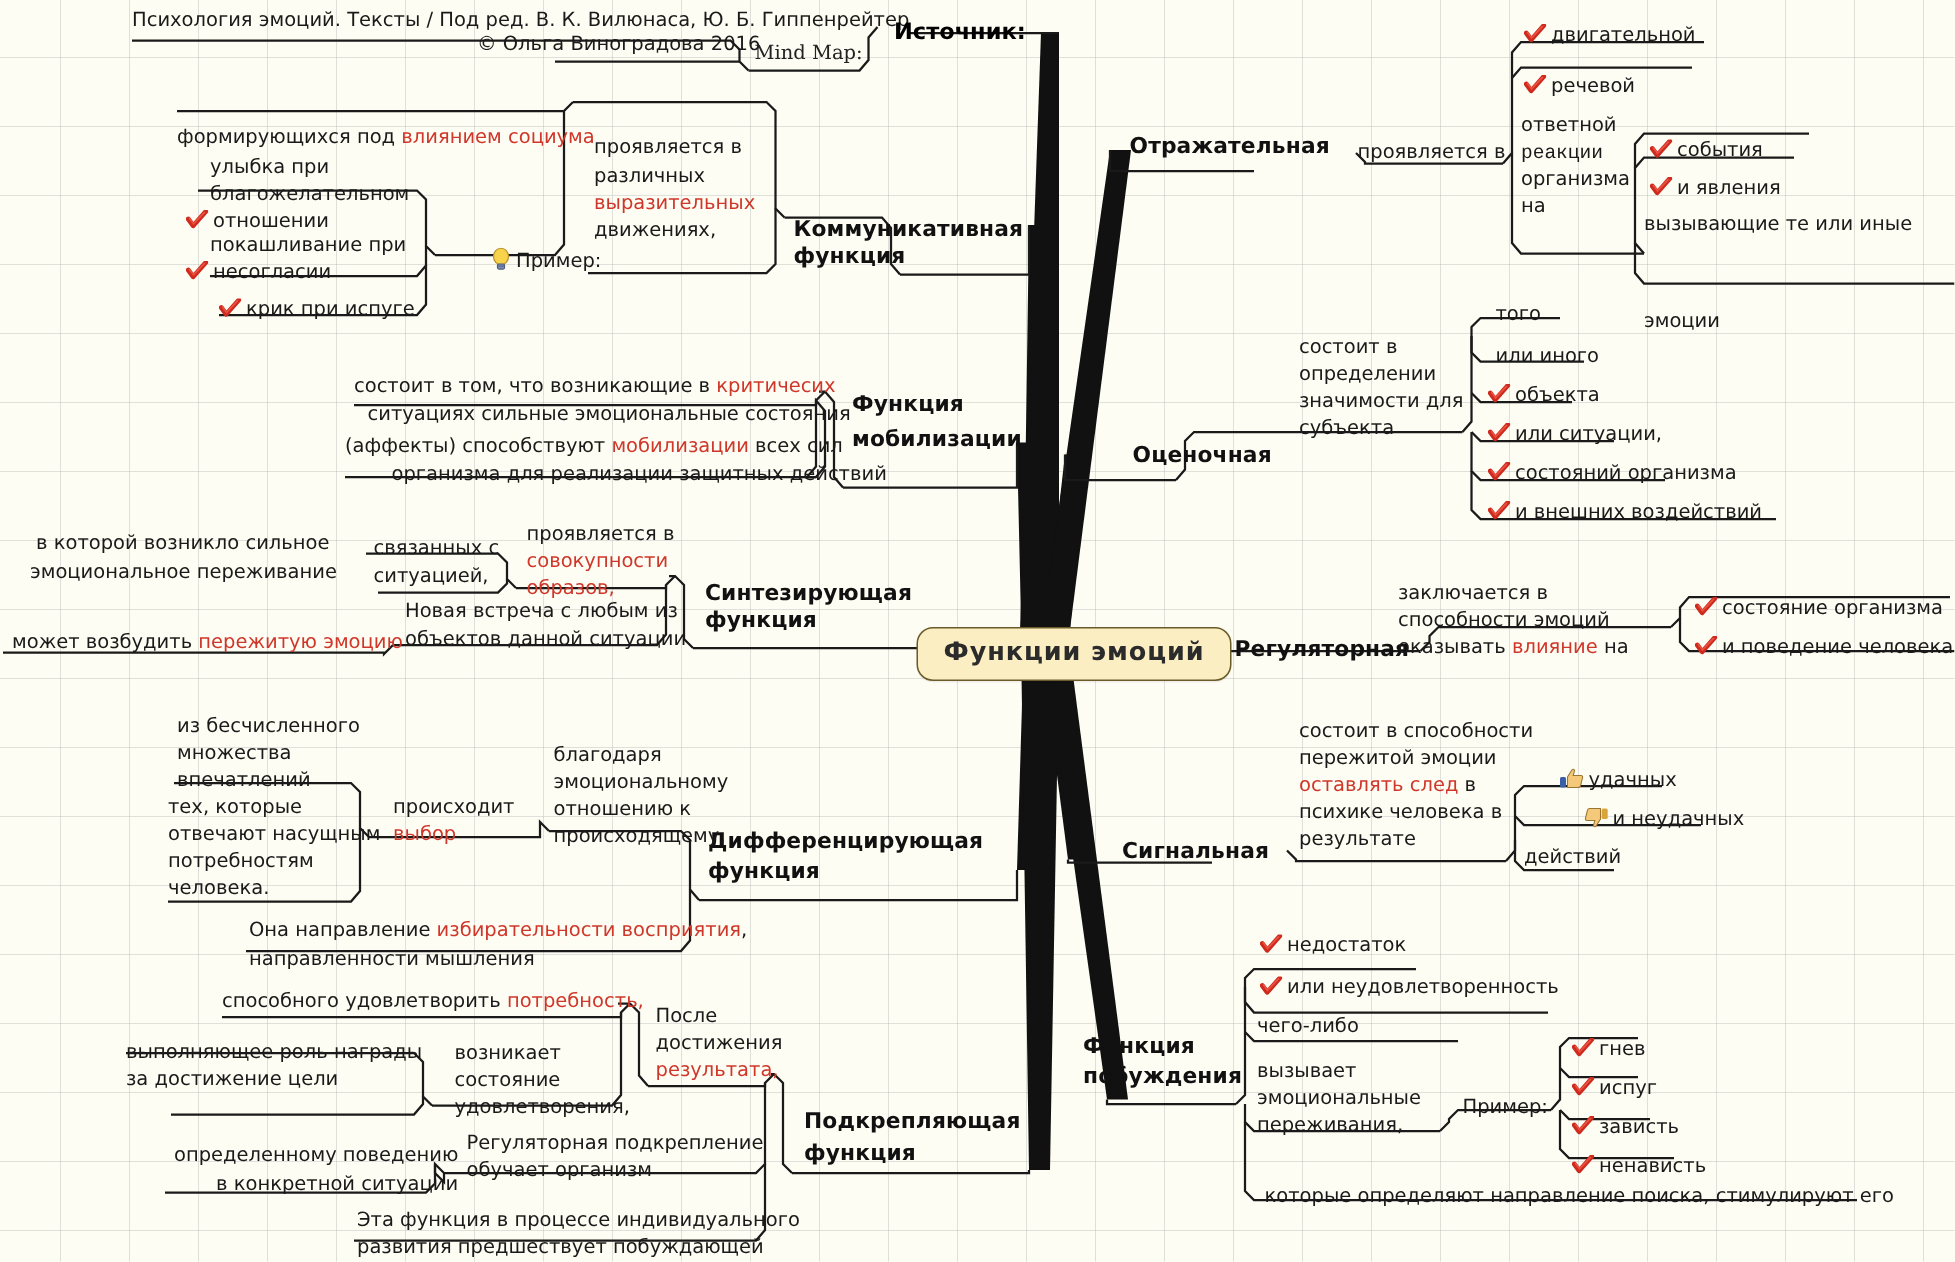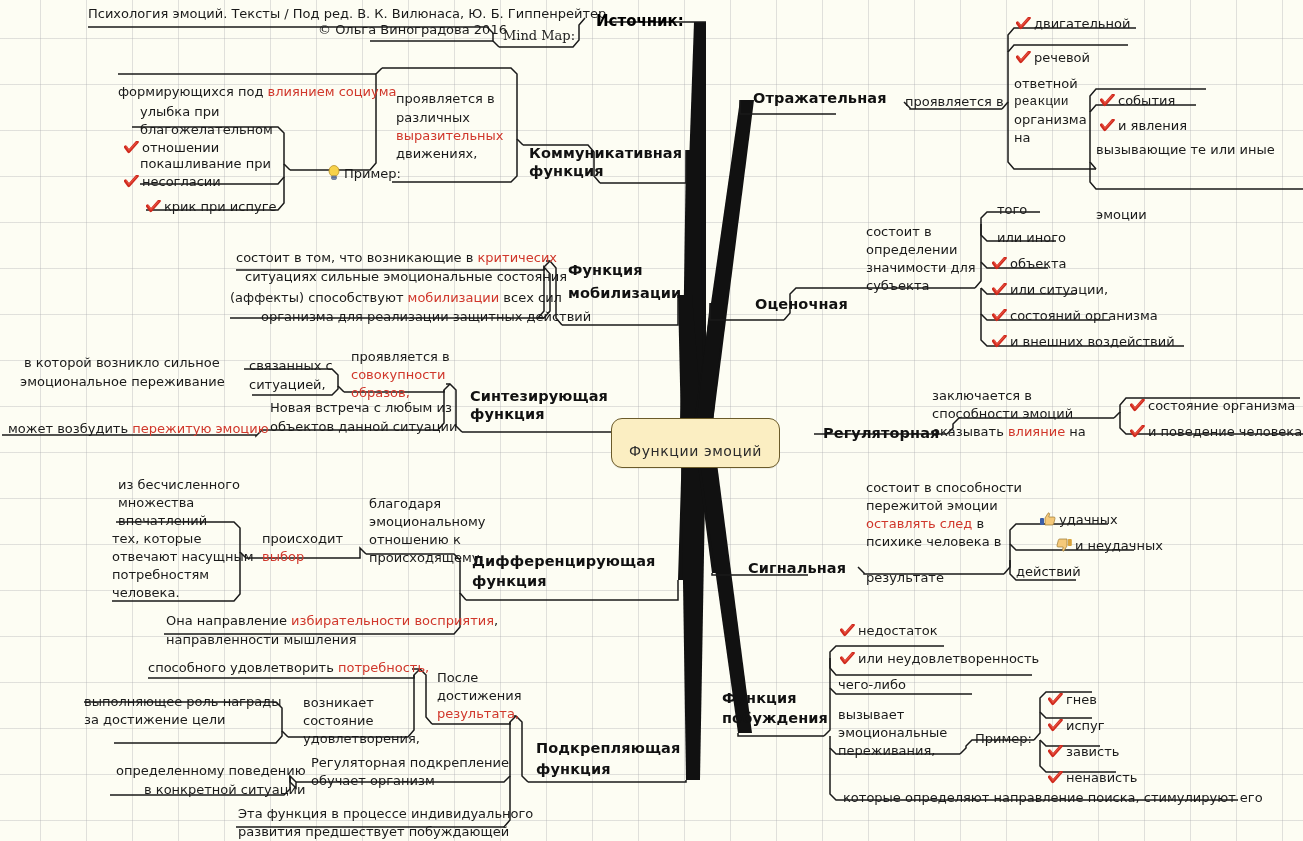--- a/index.html
+++ b/index.html
@@ -25,23 +25,23 @@
   .lvl1{font-weight:bold;font-size:14.5px;color:#111;letter-spacing:.1px;}
   .lvl2{font-size:13px;color:#1a1a1a;}
   .hdr{font-size:13px;color:#1a1a1a;}
   .mm{font-size:13px;color:#222;font-family:"DejaVu Serif","Liberation Serif",serif;}
   .src{font-weight:bold;font-size:15px;color:#000000;}
   .red{color:#d0372b;}
 
   
   #central{
     position:absolute;left:611px;top:418px;
-    padding:24px 17px 8px 17px;
+    padding:6px 17px 8px 17px;
     background:#fbeec2;border:1.6px solid #6b5b2a;border-radius:11px;
-    font-size:14px;font-weight:normal;color:#2b2b2b;
+    font-size:17px;font-weight:bold;color:#2b2b2b;
     letter-spacing:.6px;z-index:6;
     box-shadow:0 1px 0 rgba(0,0,0,.06);
   }
 
   .chk{display:inline-block;width:15px;height:13px;position:relative;vertical-align:-2px;margin-right:3px;}
   .chk svg{position:absolute;left:0;top:0;}
   .bulb{display:inline-block;width:14px;height:16px;position:relative;vertical-align:-3px;margin-right:3px;}
   .thumb{display:inline-block;width:16px;height:14px;position:relative;vertical-align:-2px;margin-right:3px;}
 </style>
 </head>
@@ -368,21 +368,21 @@
         <path d="M1.5 6 L4.8 10.5 L13.2 1" stroke="#cf2a1e" stroke-width="3.2" fill="none" stroke-linecap="round" stroke-linejoin="round"></path>
         <path d="M2.4 5.6 L5 9.3 L12.3 1.6" stroke="#e8503f" stroke-width="1.2" fill="none" stroke-linecap="round"></path>
       </svg></span><span>и поведение человека</span></div>
 
 <div class="txt lvl1" style="left:748px;top:560px;">Сигнальная</div>
 
 <div class="txt lvl2" style="left:866px;top:480px;">состоит в способности</div>
 <div class="txt lvl2" style="left:866px;top:498px;">пережитой эмоции</div>
 <div class="txt lvl2" style="left:866px;top:516px;"><span class="red">оставлять след</span><span> в</span></div>
 <div class="txt lvl2" style="left:866px;top:534px;">психике человека в</div>
-<div class="txt lvl2" style="left:866px;top:570px;">результате</div>
+<div class="txt lvl2" style="left:866px;top:552px;">результате</div>
 
 <div class="txt lvl2" style="left:1040px;top:512px;"><span class="thumb"><svg width="16" height="14" viewBox="0 0 16 14">
         <rect x="0" y="6" width="4" height="7" rx="1" fill="#3a5ea8"></rect>
         <path d="M5 13 L5 6 L8 1.2 Q9.2 0.3 9.7 1.6 L8.8 5 L14 5 Q15.4 5.2 15 6.6 L13.7 11.8 Q13.4 13 12.2 13 Z" fill="#f5c97a" stroke="#9a7530" stroke-width=".7"></path>
       </svg></span><span>удачных</span></div>
 <div class="txt lvl2" style="left:1056px;top:538px;"><span class="thumb"><svg width="16" height="14" viewBox="0 0 16 14">
         <rect x="11.8" y="1" width="4" height="7" rx="1" fill="#d9a43c"></rect>
         <path d="M11 1 L11 8 L8 12.8 Q6.8 13.7 6.3 12.4 L7.2 9 L2 9 Q0.6 8.8 1 7.4 L2.3 2.2 Q2.6 1 3.8 1 Z" fill="#f5c97a" stroke="#9a7530" stroke-width=".7"></path>
       </svg></span><span>и неудачных</span></div>
 <div class="txt lvl2" style="left:1016px;top:564px;">действий</div>

